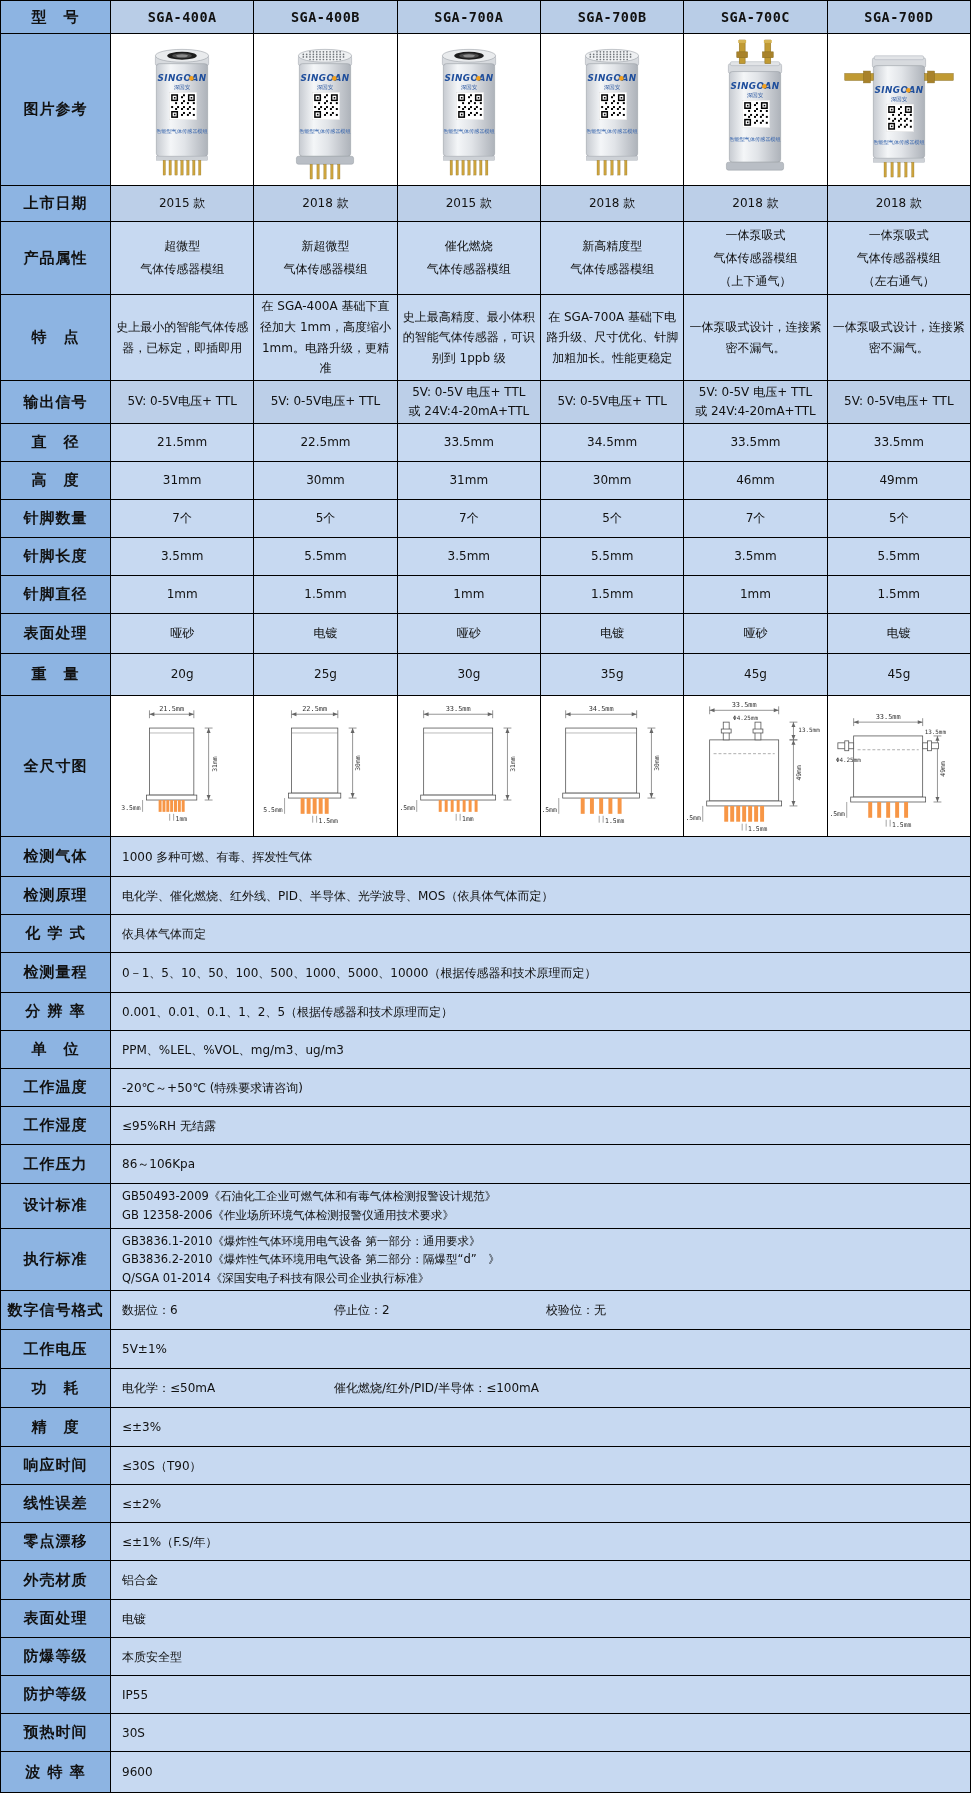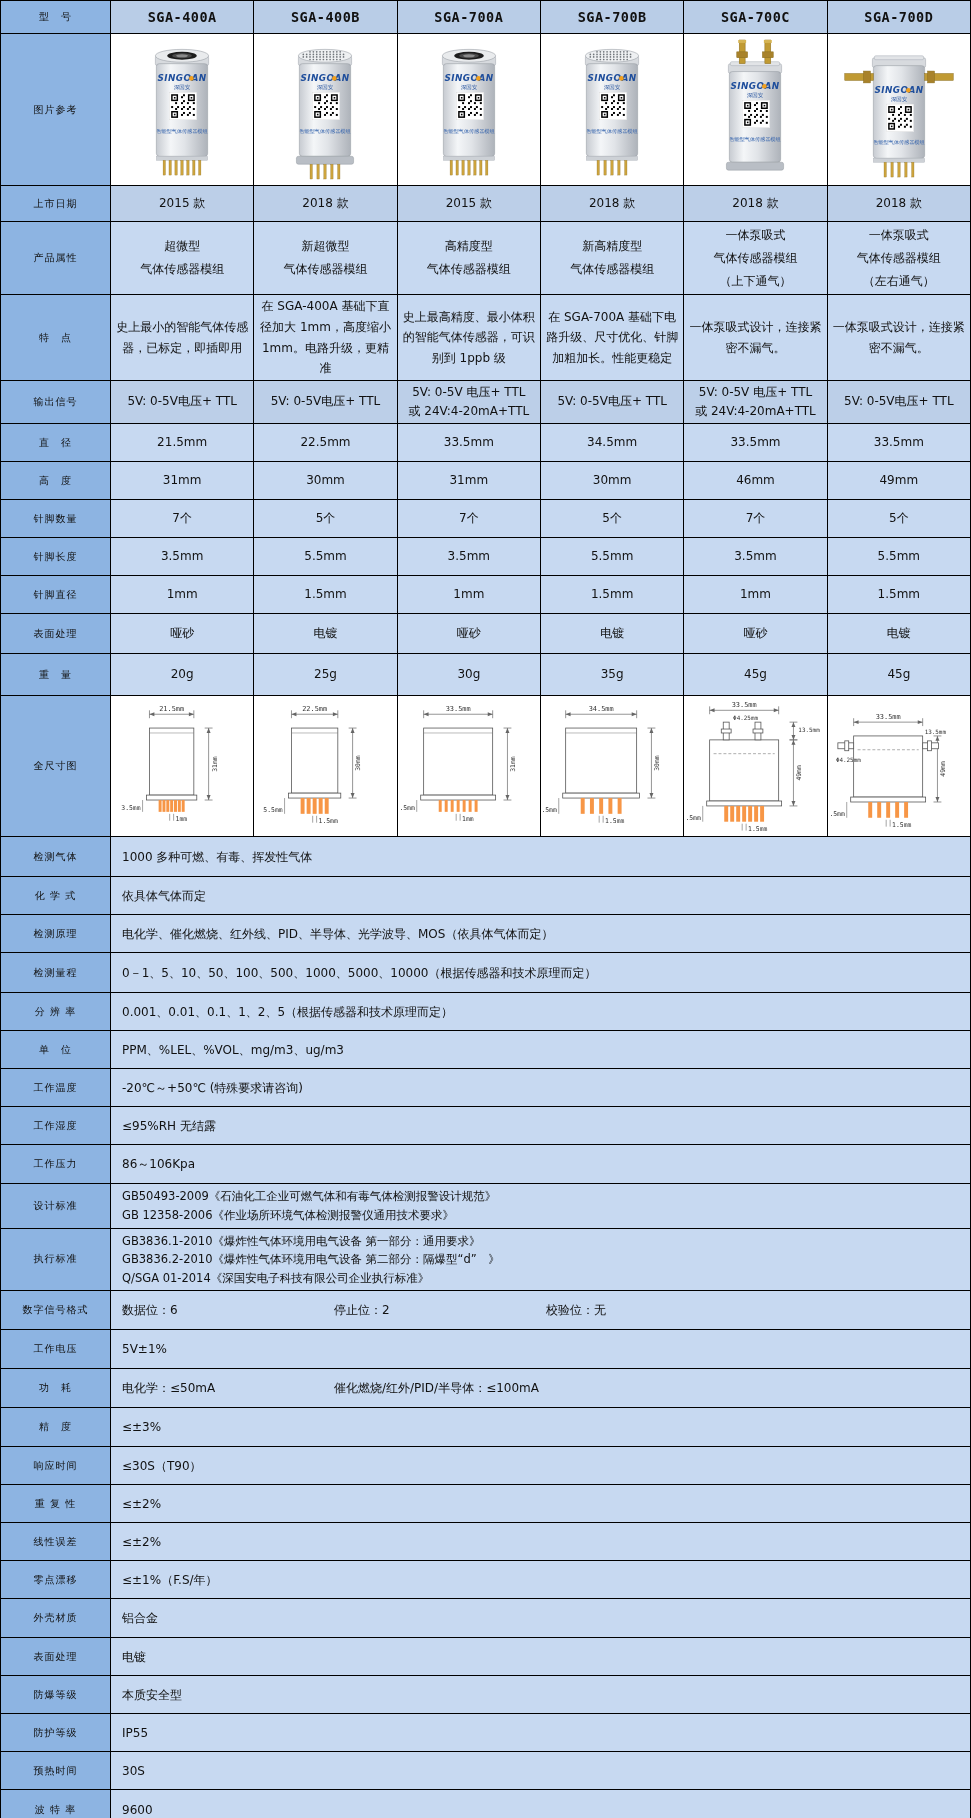--- a/index.html
+++ b/index.html
@@ -6,21 +6,21 @@
     --label-bg:#8DB4E2; --hdr-bg:#B9CDE7; --cell-bg:#C7D9F1; --cell-alt:#BCCFE8;
     --border:#000; --txt:#111;
   }
   html,body{margin:0;padding:0;background:#fff;}
   body{font-family:"DejaVu Sans","Liberation Sans",sans-serif;color:var(--txt);}
   .sheet{width:971px;}
   table{border-collapse:collapse;table-layout:fixed;width:971px;}
   .c-label{width:110px;}
   th,td{border:1px solid var(--border);overflow:hidden;vertical-align:middle;padding:0;}
   th.rowlab, td.rowlab{
-    background:var(--label-bg);font-weight:normal;font-size:10px;text-align:center;
+    background:var(--label-bg);font-weight:bold;font-size:15px;text-align:center;
     letter-spacing:1px;
   }
   th.model{
     background:var(--hdr-bg);font-weight:bold;font-size:13.5px;text-align:center;
     font-family:"DejaVu Sans Mono","Liberation Mono",monospace;letter-spacing:.5px;
   }
   td.cell{
     background:var(--cell-bg);font-size:12px;text-align:center;
     padding:2px 5px;white-space:pre-line;line-height:1.6;
   }
@@ -512,21 +512,21 @@
           <td class="cell">2018 款</td>
           <td class="cell">2018 款</td>
           <td class="cell">2018 款</td>
         </tr>
         <tr class="r-attr" style="height: 65px;">
           <td class="rowlab">产品属性</td>
           <td class="cell">超微型
 气体传感器模组</td>
           <td class="cell">新超微型
 气体传感器模组</td>
-          <td class="cell">高精度型
+          <td class="cell">催化燃烧
 气体传感器模组</td>
           <td class="cell">新高精度型
 气体传感器模组</td>
           <td class="cell">一体泵吸式
 气体传感器模组
 （上下通气）</td>
           <td class="cell">一体泵吸式
 气体传感器模组
 （左右通气）</td>
         </tr>
@@ -812,26 +812,26 @@
               <text x="7" y="64" font-size="6" text-anchor="start" fill="#333" font-family="&quot;DejaVu Sans Mono&quot;,monospace">Φ4.25mm</text>
               <text x="97" y="36" font-size="6" text-anchor="start" fill="#333" font-family="&quot;DejaVu Sans Mono&quot;,monospace">13.5mm</text>
             </svg>
           </td>
         </tr>
         <tr style="height: 40px;">
           <td class="rowlab">检测气体</td>
           <td class="wideval" colspan="6">1000 多种可燃、有毒、挥发性气体</td>
         </tr>
         <tr style="height: 38px;">
+          <td class="rowlab">检测原理</td>
+          <td class="wideval" colspan="6">电化学、催化燃烧、红外线、PID、半导体、光学波导、MOS（依具体气体而定）</td>
+        </tr>
+        <tr style="height: 38px;">
           <td class="rowlab">化 学 式</td>
           <td class="wideval" colspan="6">依具体气体而定</td>
-        </tr>
-        <tr style="height: 38px;">
-          <td class="rowlab">检测原理</td>
-          <td class="wideval" colspan="6">电化学、催化燃烧、红外线、PID、半导体、光学波导、MOS（依具体气体而定）</td>
         </tr>
         <tr style="height: 40px;">
           <td class="rowlab">检测量程</td>
           <td class="wideval" colspan="6">0－1、5、10、50、100、500、1000、5000、10000（根据传感器和技术原理而定）</td>
         </tr>
         <tr style="height: 38px;">
           <td class="rowlab">分 辨 率</td>
           <td class="wideval" colspan="6">0.001、0.01、0.1、1、2、5（根据传感器和技术原理而定）</td>
         </tr>
         <tr style="height: 38px;">
@@ -879,24 +879,20 @@
         </tr>
         <tr style="height: 39px;">
           <td class="rowlab">精　度</td>
           <td class="wideval" colspan="6">≤±3%</td>
         </tr>
         <tr style="height: 38px;">
           <td class="rowlab">响应时间</td>
           <td class="wideval" colspan="6">≤30S（T90）</td>
         </tr>
         <tr style="height: 38px;">
-          <td class="rowlab">重 复 性</td>
-          <td class="wideval" colspan="6">≤±2%</td>
-        </tr>
-        <tr style="height: 38px;">
           <td class="rowlab">线性误差</td>
           <td class="wideval" colspan="6">≤±2%</td>
         </tr>
         <tr style="height: 38px;">
           <td class="rowlab">零点漂移</td>
           <td class="wideval" colspan="6">≤±1%（F.S/年）</td>
         </tr>
         <tr style="height: 39px;">
           <td class="rowlab">外壳材质</td>
           <td class="wideval" colspan="6">铝合金</td>

